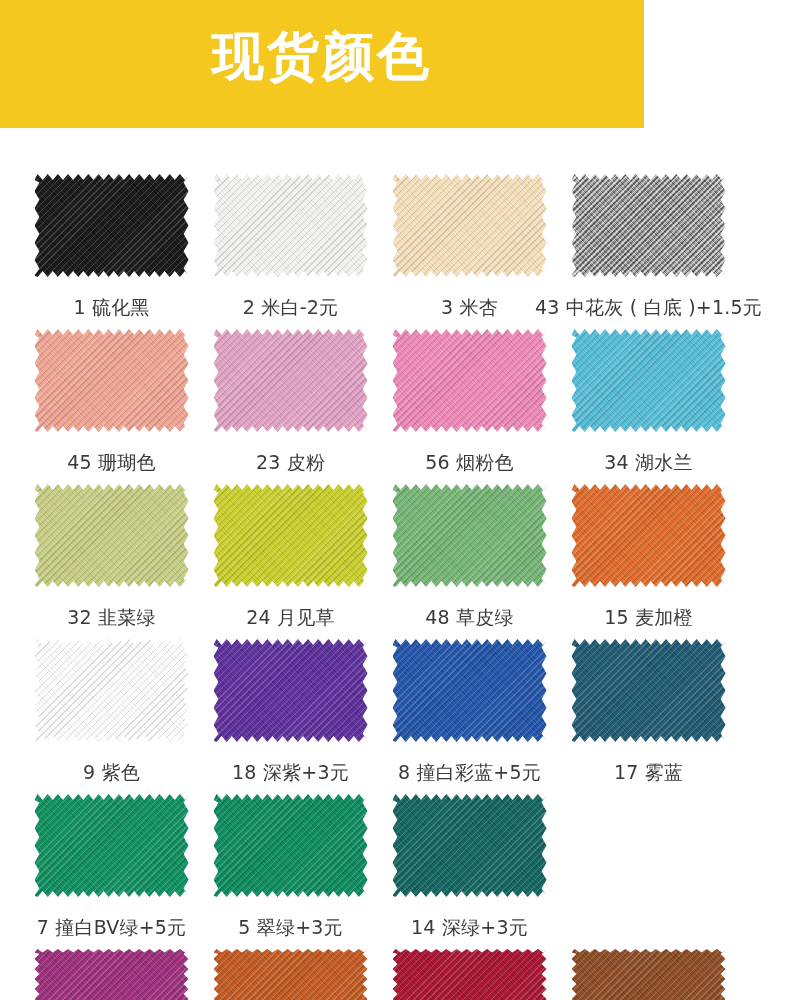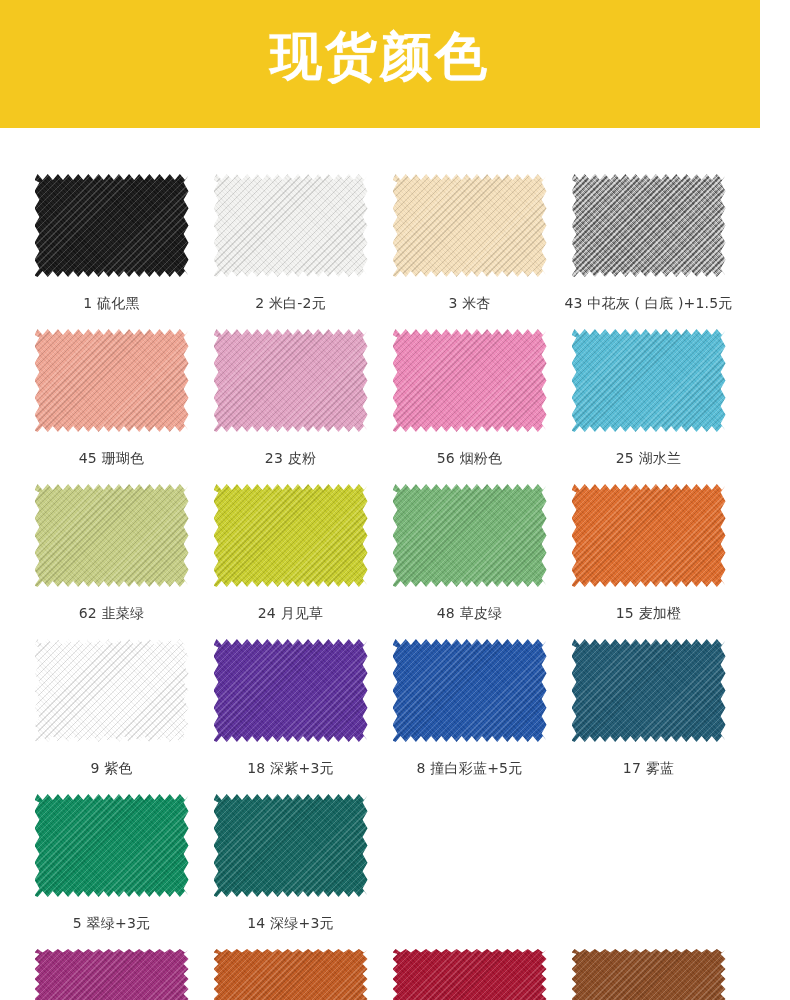--- a/index.html
+++ b/index.html
@@ -10,21 +10,21 @@
   body {
     width: 790px;
     height: 1000px;
     overflow: hidden;
     font-family: "Liberation Sans", "DejaVu Sans", sans-serif;
     position: relative;
   }
 
   
   .banner {
-    width: 760px;
+    width: 644px;
     height: 128px;
     background: #f4c81f;
     display: flex;
     align-items: center;
     justify-content: center;
     box-sizing: border-box;
     padding-bottom: 16px;
   }
   .banner-title {
     color: #ffffff;
@@ -124,21 +124,21 @@
         rgba(255,255,255,0.30) 0px,
         rgba(255,255,255,0.30) 1px,
         rgba(0,0,0,0.22) 1px,
         rgba(0,0,0,0.22) 2px,
         rgba(0,0,0,0.00) 2px,
         rgba(0,0,0,0.00) 4px);
   }
 
   .label {
     margin-top: 18px;
-    font-size: 14px;
+    font-size: 19px;
     color: #3a3a3a;
     text-align: center;
     white-space: nowrap;
     letter-spacing: 0.2px;
     font-family: "DejaVu Sans", "Liberation Sans", sans-serif;
   }
   .row.partial .swatch-wrap { height: 103px; }
   .row.partial { height: 60px; overflow: hidden; }
 </style>
 </head>
@@ -207,31 +207,31 @@
           </div>
         </div>
         <div class="label" style="color: rgb(58, 58, 58);">56 烟粉色</div>
       </div>
       <div class="cell">
         <div class="swatch-wrap">
           <div class="fabric" style="background: rgb(84, 188, 214);">
             <div class="weave"></div>
           </div>
         </div>
-        <div class="label" style="color: rgb(58, 58, 58);">25 湖水兰</div>
+        <div class="label" style="color: rgb(58, 58, 58);">34 湖水兰</div>
       </div>
     </div>
     <div class="row">
       <div class="cell">
         <div class="swatch-wrap">
           <div class="fabric" style="background: rgb(197, 206, 131);">
             <div class="weave"></div>
           </div>
         </div>
-        <div class="label" style="color: rgb(58, 58, 58);">62 韭菜绿</div>
+        <div class="label" style="color: rgb(58, 58, 58);">32 韭菜绿</div>
       </div>
       <div class="cell">
         <div class="swatch-wrap">
           <div class="fabric" style="background: rgb(201, 207, 42);">
             <div class="weave"></div>
           </div>
         </div>
         <div class="label" style="color: rgb(58, 58, 58);">24 月见草</div>
       </div>
       <div class="cell">
@@ -281,20 +281,28 @@
           <div class="fabric" style="background: rgb(29, 88, 113);">
             <div class="weave"></div>
           </div>
         </div>
         <div class="label" style="color: rgb(58, 58, 58);">17 雾蓝</div>
       </div>
     </div>
     <div class="row">
       <div class="cell">
         <div class="swatch-wrap">
+          <div class="fabric" style="background: rgb(12, 143, 94);">
+            <div class="weave"></div>
+          </div>
+        </div>
+        <div class="label" style="color: rgb(58, 58, 58);">7 撞白BV绿+5元</div>
+      </div>
+      <div class="cell">
+        <div class="swatch-wrap">
           <div class="fabric" style="background: rgb(10, 138, 92);">
             <div class="weave"></div>
           </div>
         </div>
         <div class="label" style="color: rgb(58, 58, 58);">5 翠绿+3元</div>
       </div>
       <div class="cell">
         <div class="swatch-wrap">
           <div class="fabric" style="background: rgb(17, 99, 94);">
             <div class="weave"></div>

